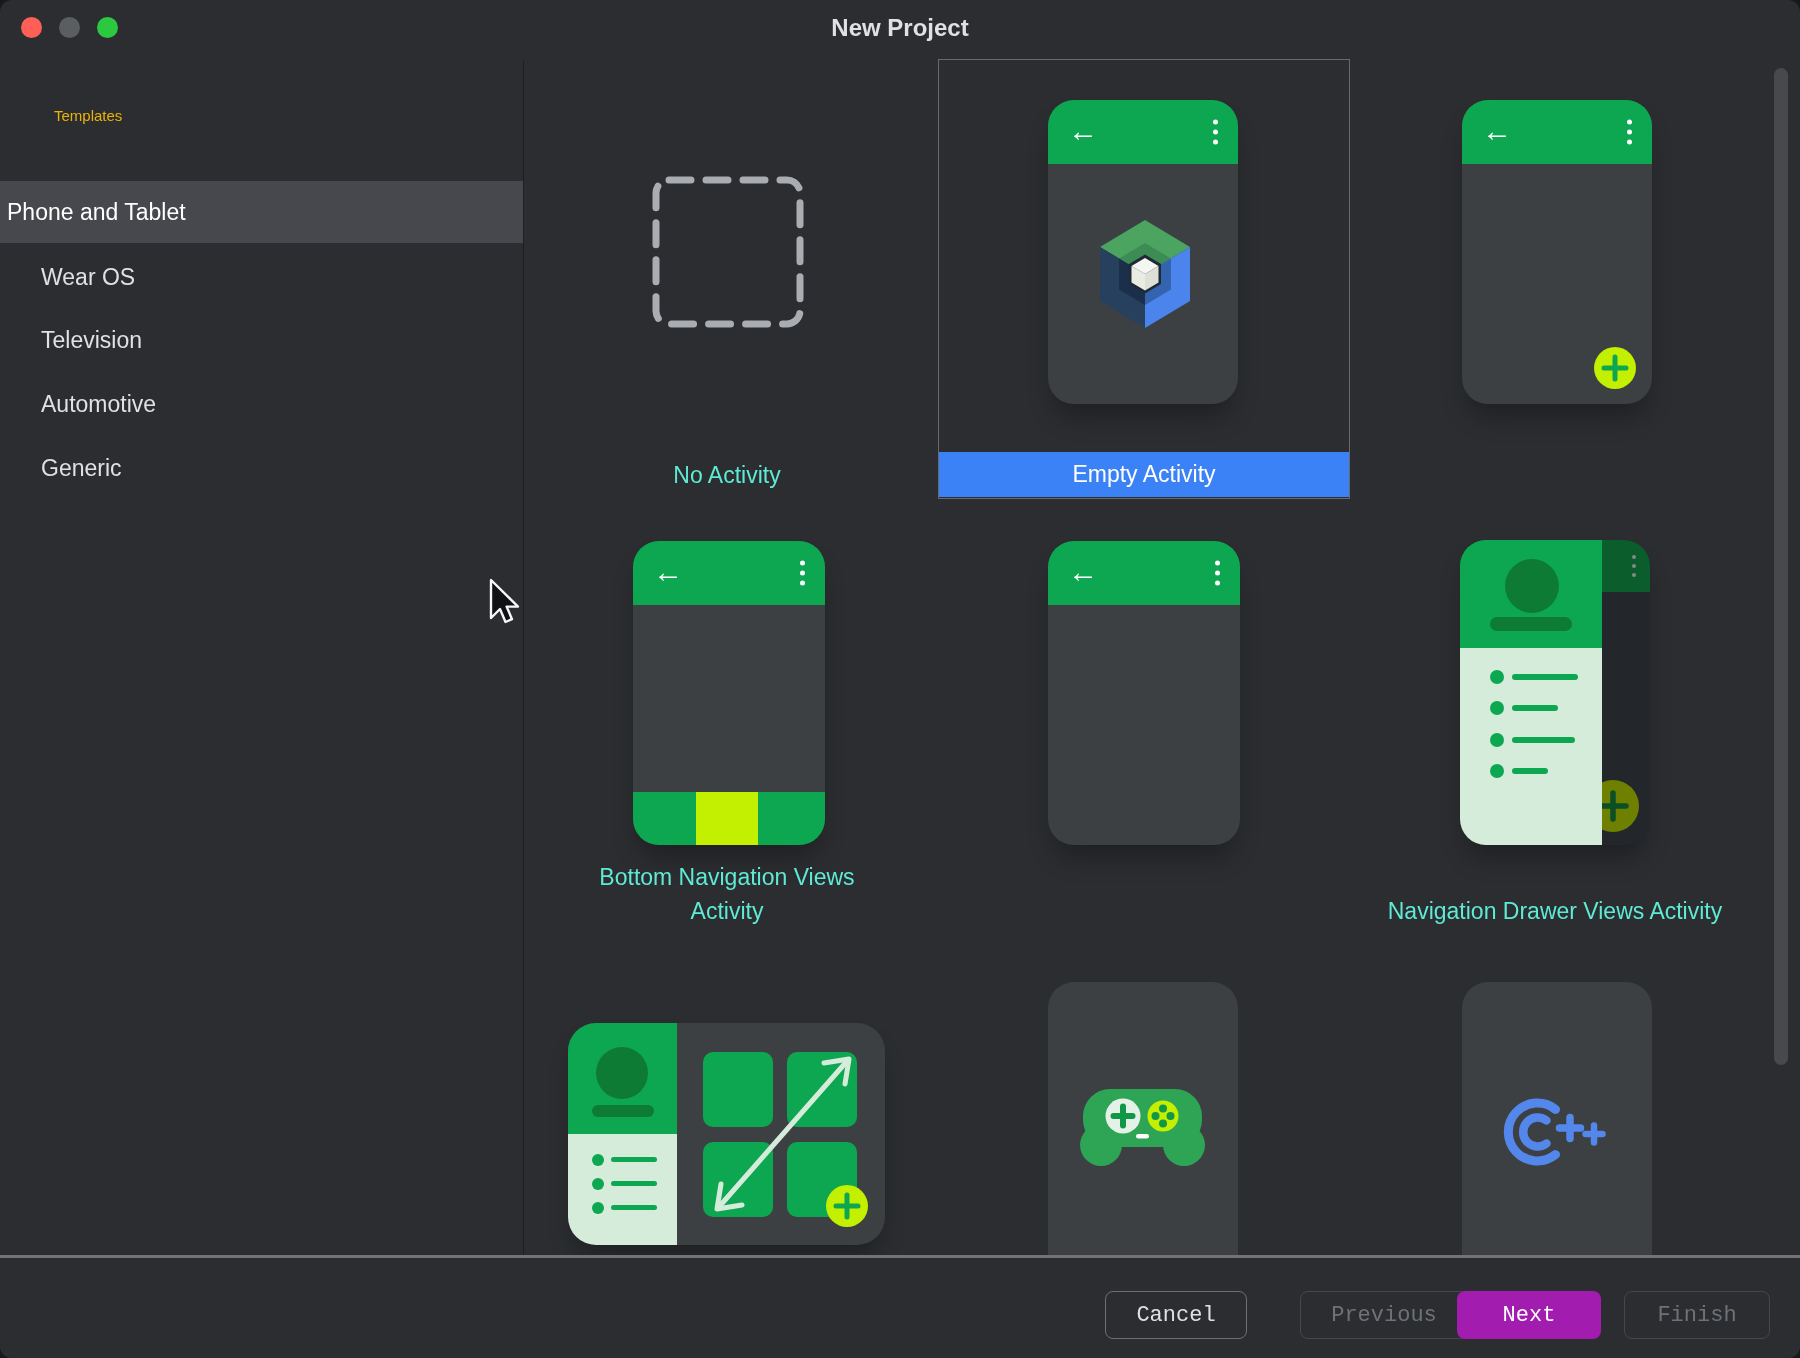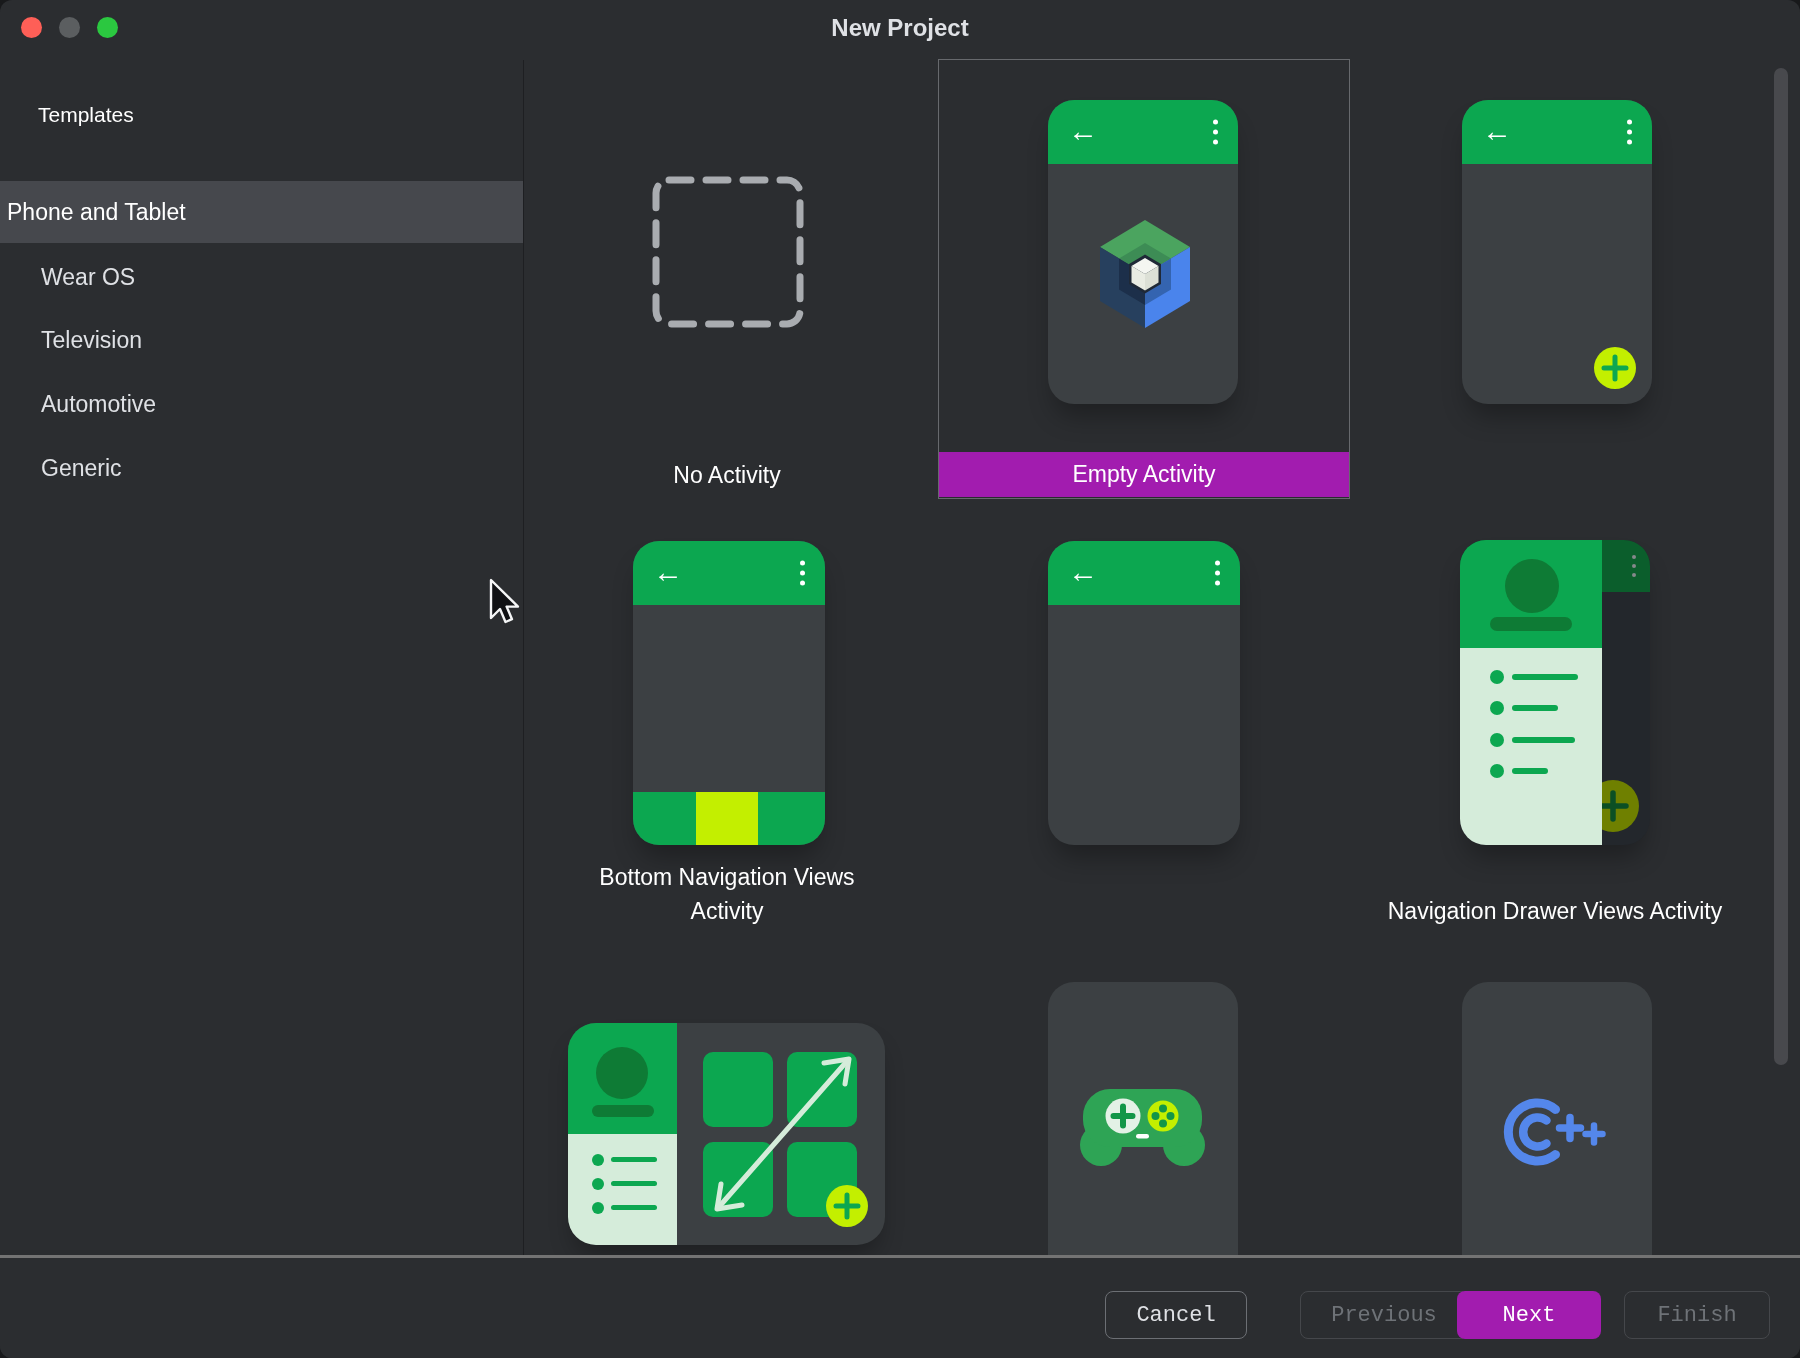--- a/index.html
+++ b/index.html
@@ -11,32 +11,32 @@
   .titlebar{left:0;top:0;width:1800px;height:60px;}
   .tl{width:21px;height:21px;border-radius:50%;top:17px;}
   .tl.close{left:21px;background:#FE5F57;}
   .tl.min{left:59px;background:#5B5E60;}
   .tl.zoom{left:97px;background:#2BC840;}
   .win-title{left:0;top:0;width:100%;height:56px;display:flex;align-items:center;justify-content:center;
     font-size:24px;font-weight:700;color:#DFE1E5;}
 
   
   .sidebar{left:0;top:60px;width:523px;height:1195px;border-right:1px solid #1E1F22;}
-  .sb-header{left:38px;top:92px;height:46px;display:flex;align-items:center;font-size:21px;color:#ffffff;}
+  .sb-header{left:54px;top:92px;height:46px;display:flex;align-items:center;font-size:15px;color:#eab308;}
   .sb-item{left:0;width:523px;height:62px;display:flex;align-items:center;padding-left:41px;
     box-sizing:border-box;font-size:23px;color:#DFE1E5;cursor:default;}
   .sb-item.sel{background:#46484D;color:#FFFFFF;padding-left:7px;}
 
   
   .card{width:412px;}
-  .card .label{position:absolute;left:0;width:100%;text-align:center;font-size:23px;color:#ffffff;line-height:34px;}
+  .card .label{position:absolute;left:0;width:100%;text-align:center;font-size:23px;color:#5eead4;line-height:34px;}
   .r1 .label{top:393px;height:46px;display:flex;align-items:center;justify-content:center;}
   .r2 .label{top:360px;}
   .sel-border{left:0;top:0;width:410px;height:438px;border:1px solid #67696D;}
-  .sel-band{left:1px;top:393px;width:410px;height:45px;background:#a21caf;display:flex;align-items:center;justify-content:center;font-size:23px;color:#FFFFFF;}
+  .sel-band{left:1px;top:393px;width:410px;height:45px;background:#3b82f6;display:flex;align-items:center;justify-content:center;font-size:23px;color:#FFFFFF;}
 
   
   .phone{background:#3C4043;border-radius:26px;box-shadow:0 18px 26px -6px rgba(0,0,0,.30);}
   .ph-head{position:absolute;left:0;top:0;width:100%;height:64px;background:#0CA750;border-radius:26px 26px 0 0;}
   .back{position:absolute;left:20px;top:50%;transform:translateY(-54%);font-size:30px;font-weight:700;color:#fff;line-height:1;}
   .dots3{position:absolute;right:20px;top:50%;transform:translateY(-50%);display:flex;flex-direction:column;gap:5px;}
   .dots3 i{width:5px;height:5px;border-radius:50%;background:#fff;display:block;}
   .dots3.dim i{background:#85888C;width:4px;height:4px;}
   .cut{border-radius:26px 26px 0 0;box-shadow:none;}
 

